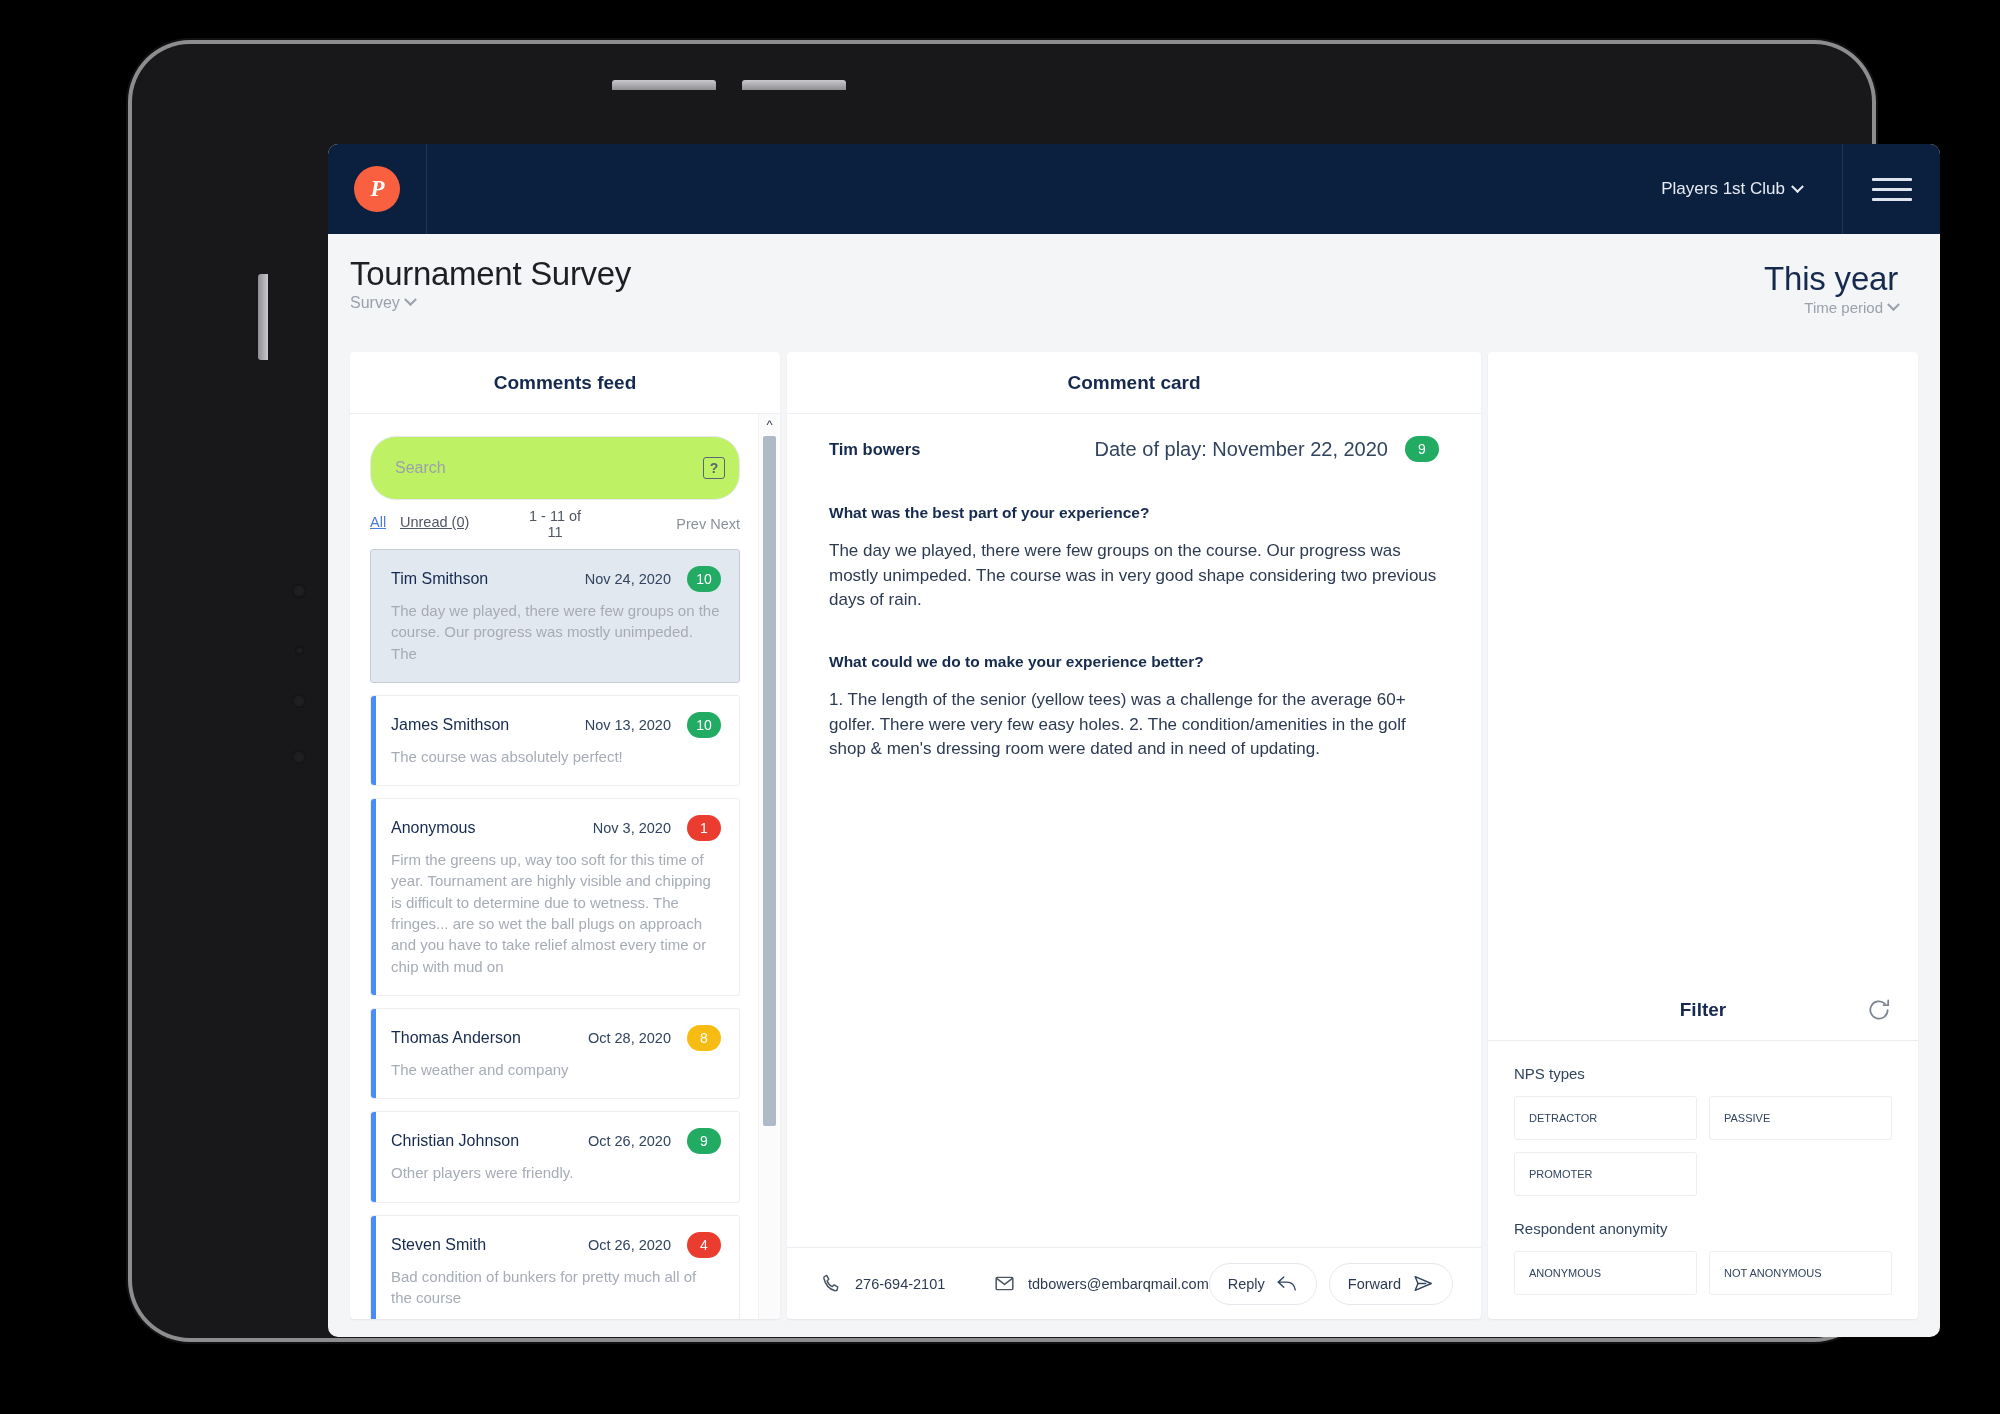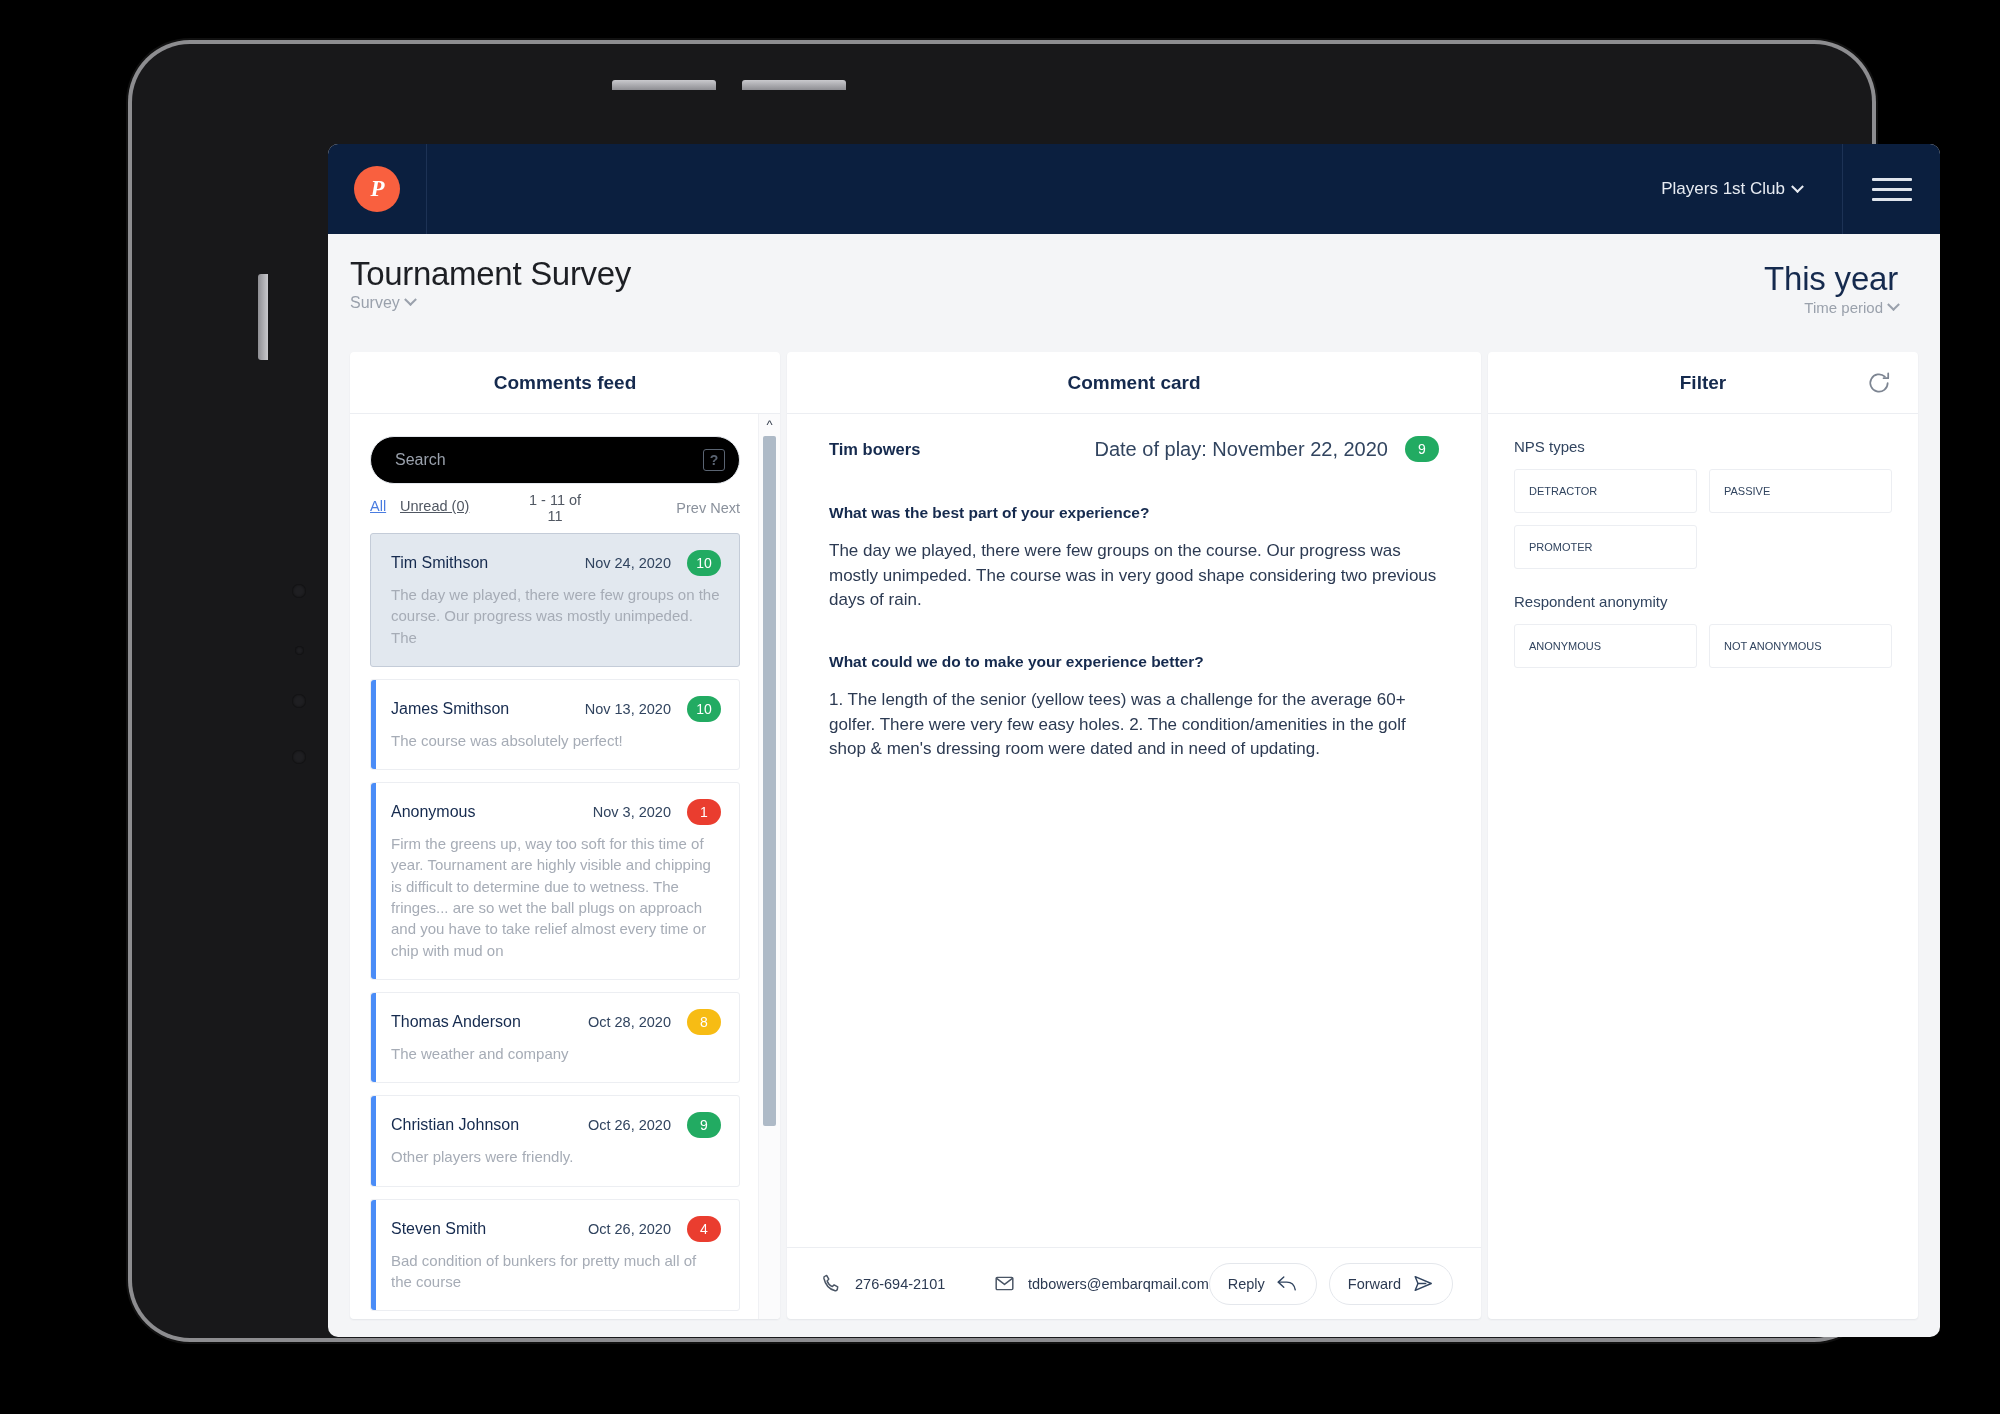--- a/index.html
+++ b/index.html
@@ -108,43 +108,44 @@
     gap: 7px;
     padding: 0 22px 18px 22px;
     height: 985px;
   }
   .panel {
     background: #ffffff;
     border-radius: 4px;
     display: flex; flex-direction: column;
     box-shadow: 0 1px 2px rgba(20,30,50,.07);
     overflow: hidden;
+    justify-content: flex-end;
   }
   #panel-feed   { width: 430px; }
   #panel-card   { flex: 1; }
   #panel-filter { width: 430px; }
   .panel-head {
     height: 62px; flex: 0 0 62px;
     display: flex; align-items: center; justify-content: center;
     font-weight: 700; font-size: 19px; color: #152a4e;
     border-bottom: 1px solid #eceef2;
     position: relative;
   }
   #filter-reset-icon {
     position: absolute; right: 26px; top: 50%; transform: translateY(-50%);
     width: 26px; height: 26px; color: #7d8592;
   }
 
   
   #feed-body { flex: 1; display: flex; position: relative; overflow: hidden; }
   #feed-inner { flex: 1; padding: 22px 18px 0 20px; overflow: hidden; }
   #search-row {
-    height: 48px; border: 1px solid #e4e7ec; border-radius: 26px;
+    height: 64px; border: 1px solid #e4e7ec; border-radius: 26px;
     display: flex; align-items: center; padding: 0 14px 0 24px;
-    background: #000000;
+    background: #bef264;
   }
   #search-input {
     border: 0; outline: 0; flex: 1; font-size: 16px; color: #6d7480;
     background: transparent; font-family: "Liberation Sans", sans-serif;
   }
   #search-input::placeholder { color: #9aa1ac; }
   #search-help-icon {
     width: 22px; height: 22px; border: 1.6px solid #5a6472; border-radius: 3px;
     font-size: 14px; color: #5a6472; display: flex; align-items: center;
     justify-content: center; font-weight: 600;

